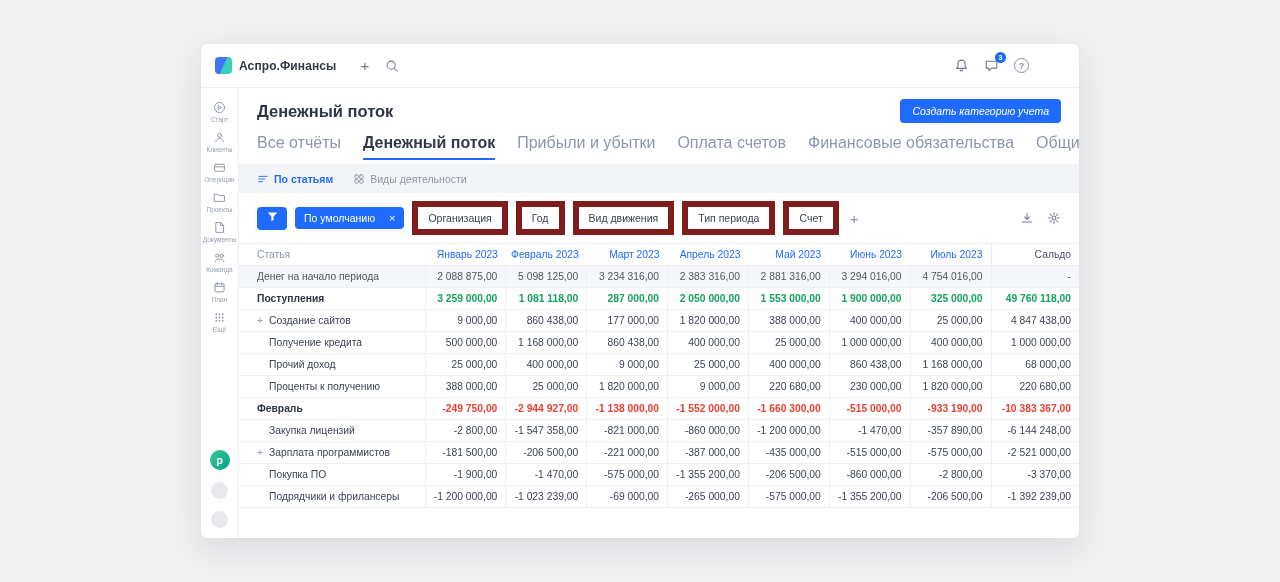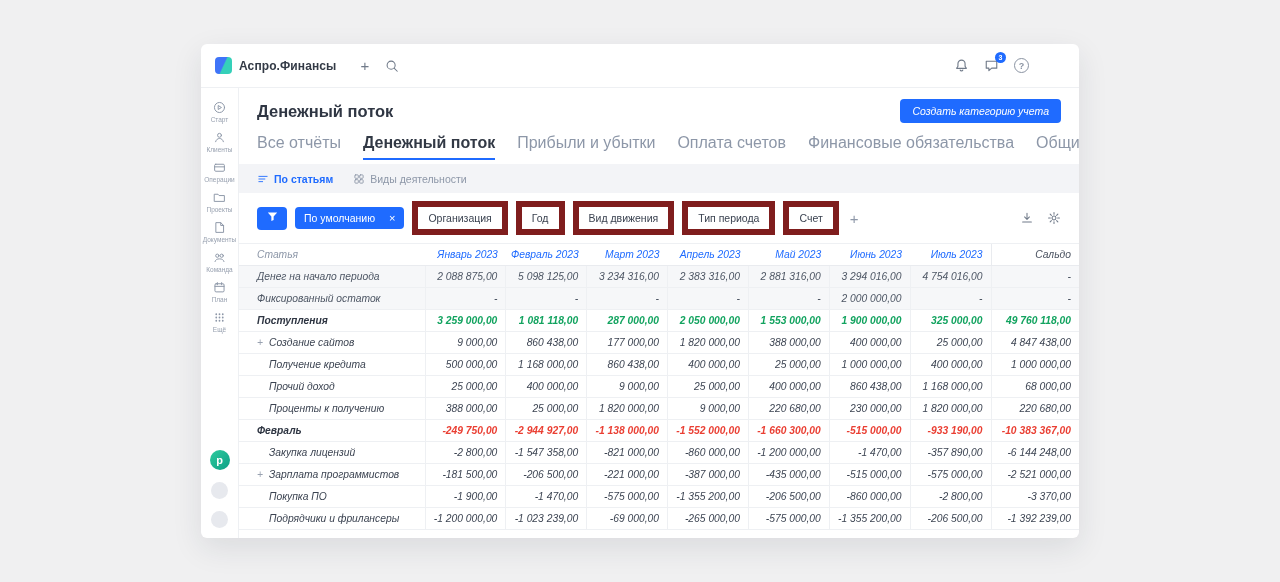--- a/index.html
+++ b/index.html
@@ -69,21 +69,21 @@
     padding:5px 9px;border-radius:4px;cursor:pointer;white-space:nowrap;}
   .chip-x{font-size:11px;line-height:1;cursor:pointer;}
   .fbtn{border:6px solid #7f1d1d;background:#fff;border-radius:0;font-size:10.5px;color:#3a4250;
     padding:5px 10px;font-family:inherit;cursor:pointer;white-space:nowrap;}
   .fb-plus{color:#8d97a8;font-size:15px;margin-left:3px;cursor:pointer;line-height:1;}
   .fb-right{margin-left:auto;display:flex;align-items:center;gap:13px;color:#707a89;}
   .fb-right .icon{display:inline-flex;cursor:pointer;color:#707a89;}
 
   
   .table-wrap{flex:1;overflow:hidden;}
-  table{width:100%;border-collapse:collapse;font-size:10.3px;table-layout:fixed;font-style:italic;}
+  table{width:100%;border-collapse:collapse;font-size:10.3px;table-layout:fixed;}
   thead th{font-weight:400;color:#8d97a8;text-align:right;padding:5px 8px 5px 4px;
     border-top:1px solid #eef0f3;border-bottom:1px solid #e9ebef;white-space:nowrap;overflow:hidden;}
   th.article{text-align:left;padding-left:18px;}
   th.month{color:var(--accent);cursor:pointer;}
   th.saldo{color:#4a5260;border-left:1px solid #e9ebef;}
   td{padding:5px 8px 5px 4px;text-align:right;color:#3c4452;border:1px solid #eef0f3;border-top:none;
     white-space:nowrap;overflow:hidden;}
   td.article{text-align:left;padding-left:18px;border-left:none;}
   td:last-child{border-right:none;}
   tr.muted td{background:#f6f7f9;color:#4d5664;}
@@ -324,31 +324,20 @@
                   <td class="article"><span>Денег на начало периода</span></td>
                   <td class="num">2 088 875,00</td>
                   <td class="num">5 098 125,00</td>
                   <td class="num">3 234 316,00</td>
                   <td class="num">2 383 316,00</td>
                   <td class="num">2 881 316,00</td>
                   <td class="num">3 294 016,00</td>
                   <td class="num">4 754 016,00</td>
                   <td class="num saldo">-</td>
                 </tr>
-                <tr class="muted">
-                  <td class="article"><span>Фиксированный остаток</span></td>
-                  <td class="num">-</td>
-                  <td class="num">-</td>
-                  <td class="num">-</td>
-                  <td class="num">-</td>
-                  <td class="num">-</td>
-                  <td class="num">2 000 000,00</td>
-                  <td class="num">-</td>
-                  <td class="num saldo">-</td>
-                </tr>
                 <tr class="income">
                   <td class="article"><span>Поступления</span></td>
                   <td class="num">3 259 000,00</td>
                   <td class="num">1 081 118,00</td>
                   <td class="num">287 000,00</td>
                   <td class="num">2 050 000,00</td>
                   <td class="num">1 553 000,00</td>
                   <td class="num">1 900 000,00</td>
                   <td class="num">325 000,00</td>
                   <td class="num saldo">49 760 118,00</td>

